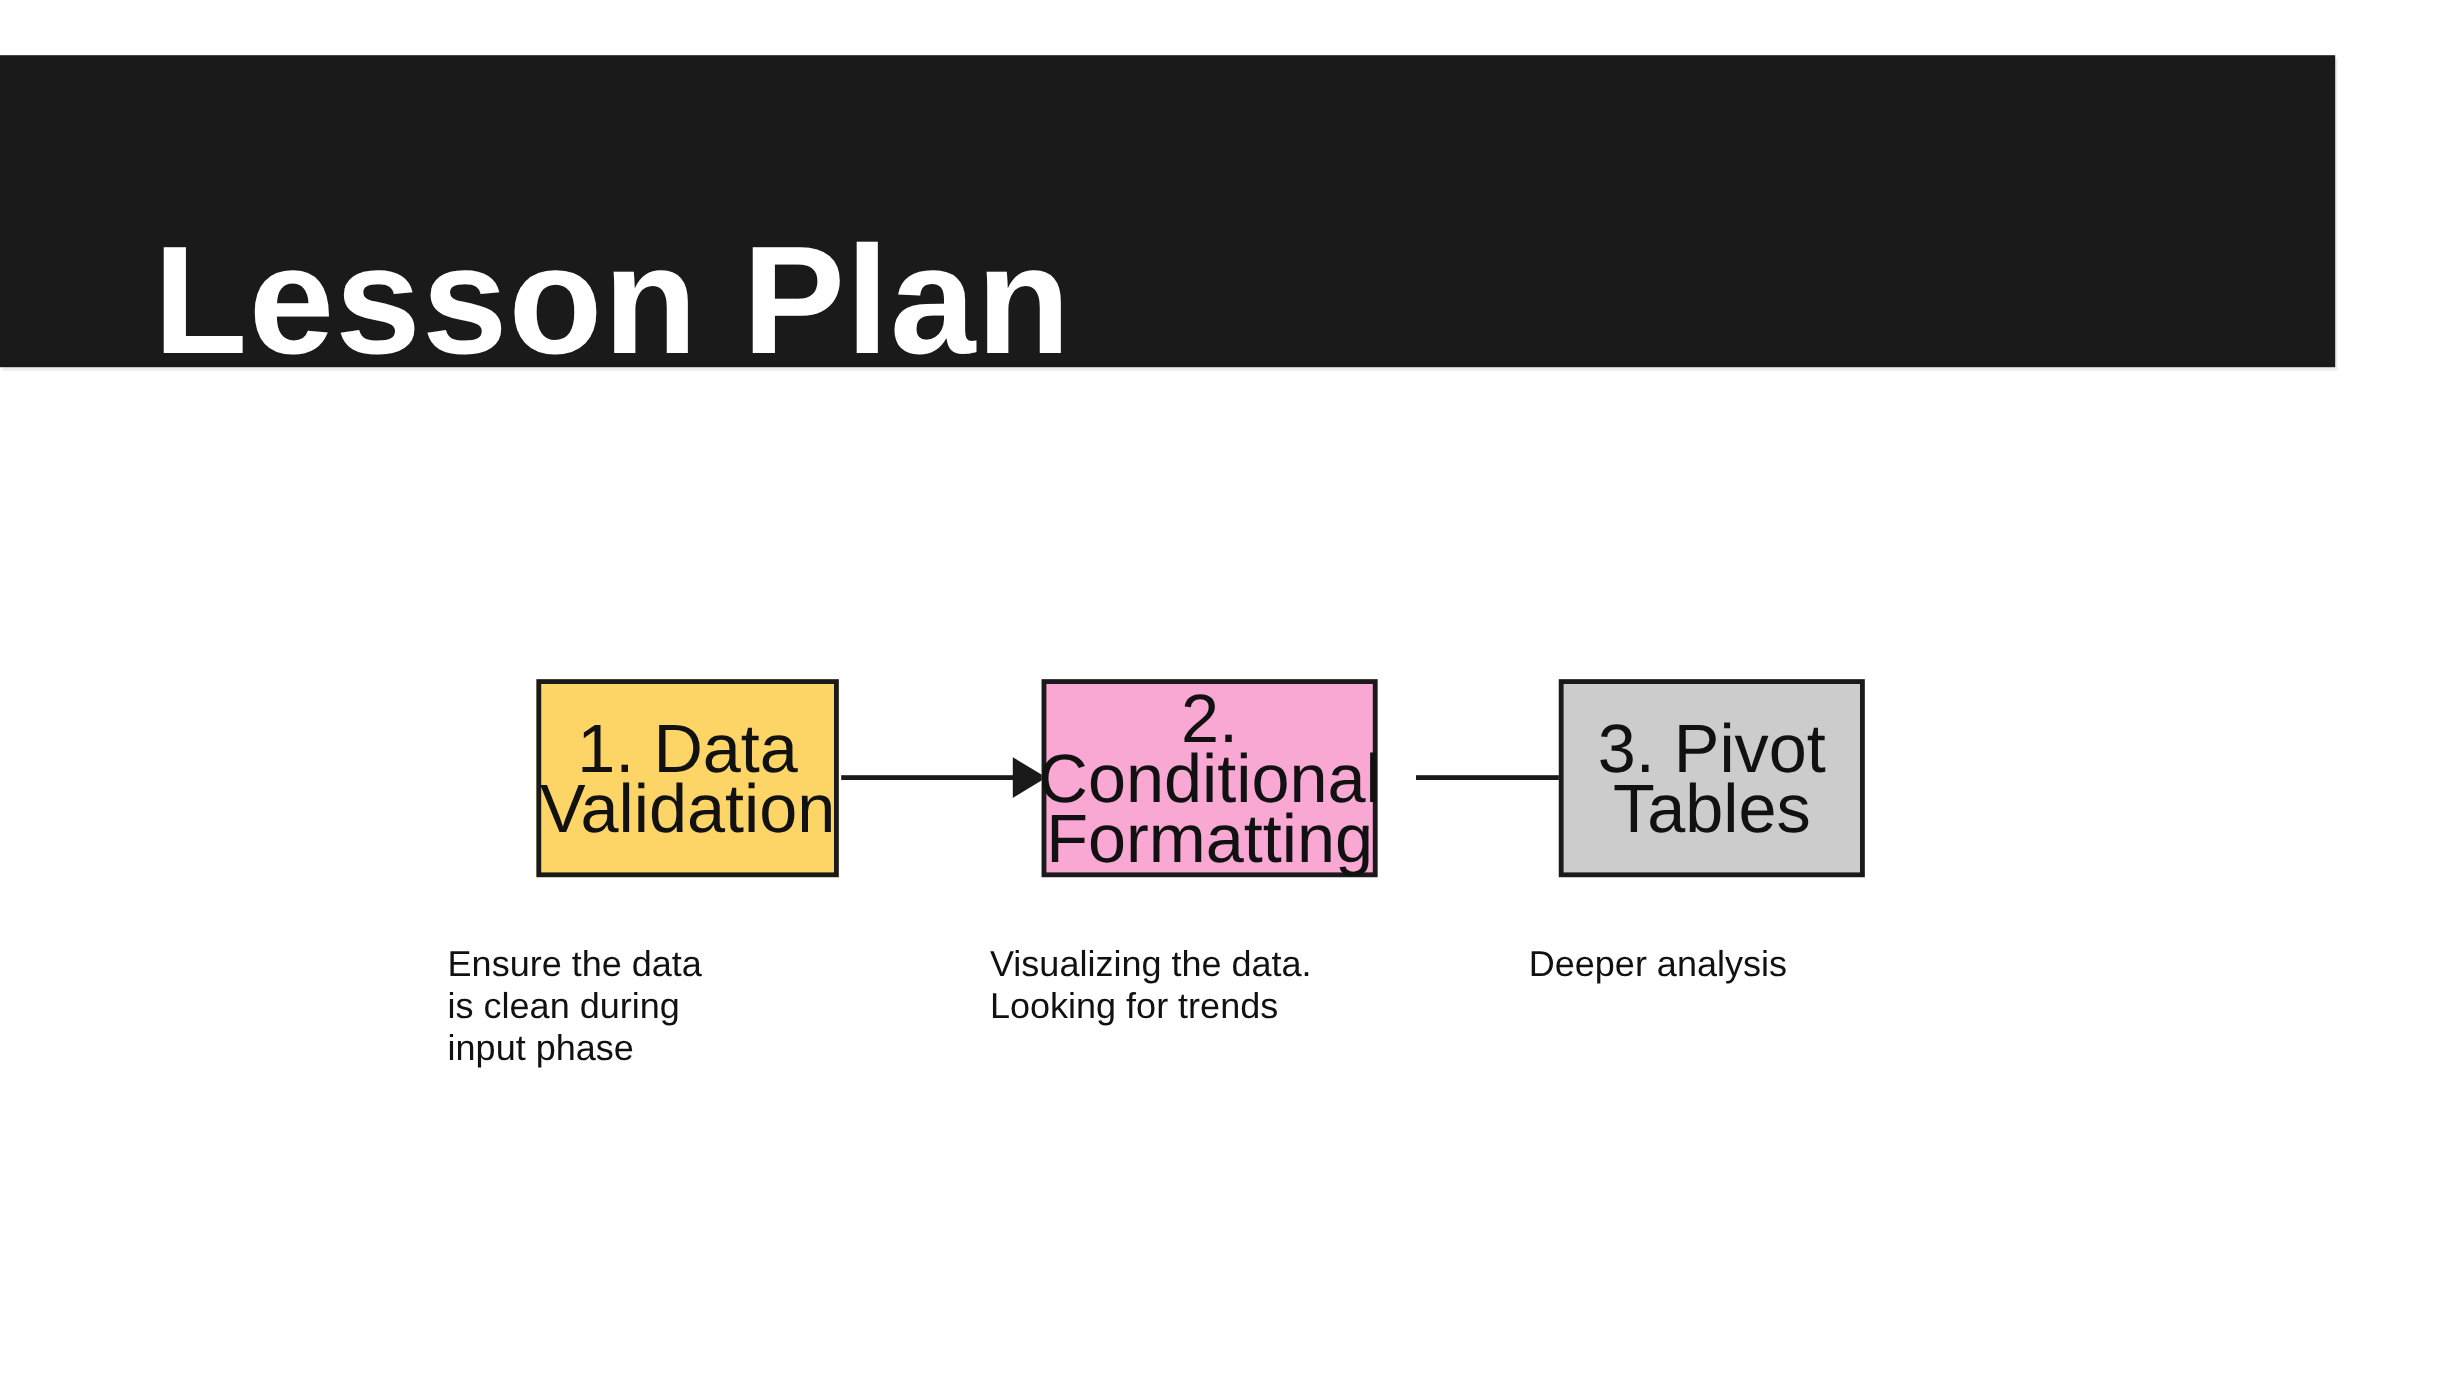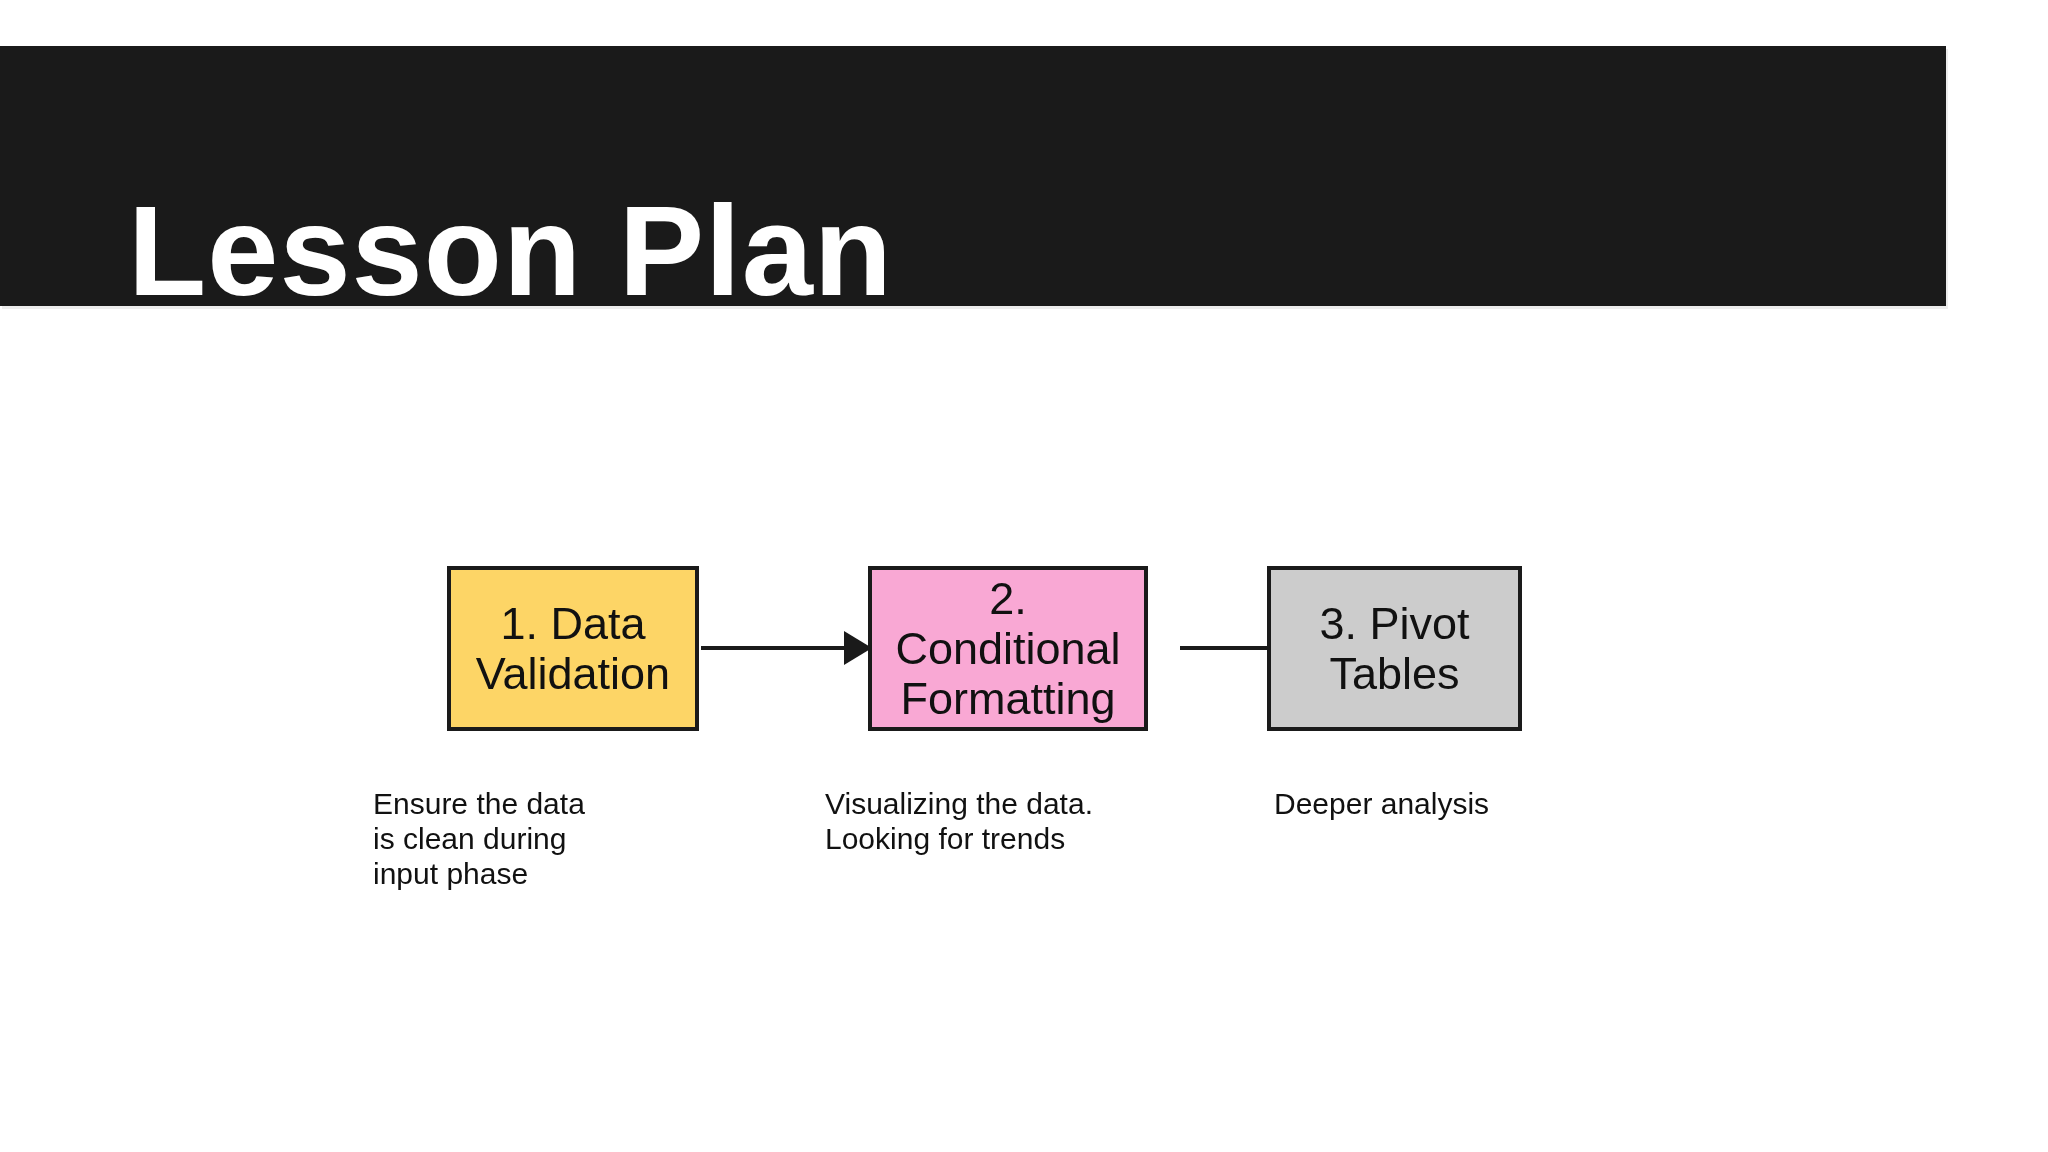--- a/index.html
+++ b/index.html
@@ -40,21 +40,21 @@
     top: 566px;
     height: 165px;
     box-sizing: border-box;
     border-style: solid;
     border-width: 4px;
     display: flex;
     align-items: center;
     justify-content: center;
   }
   .step-label {
-    font-size: 45px;
+    font-size: 57px;
     line-height: 50px;
     color: #111111;
     text-align: center;
     white-space: pre-line;
   }
 
   .arrow-line {
     position: absolute;
     top: 646px;
     height: 4px;
@@ -99,21 +99,21 @@
   <div class="arrow-head" style="left: 844px; border-left-color: rgb(26, 26, 26);"></div>
 
   <div class="step-box" style="left: 868px; width: 280px; background-color: #f9a8d4; border-color: rgb(26, 26, 26);">
     <span class="step-label">2. Conditional
 Formatting</span>
   </div>
 
   <div class="arrow-line" style="left: 1180px; width: 141px; background-color: rgb(26, 26, 26);"></div>
   <div class="arrow-head" style="left: 1319px; border-left-color: rgb(26, 26, 26);"></div>
 
-  <div class="step-box" style="left: 1267px; width: 255px; background-color: rgb(204, 204, 204); border-color: rgb(26, 26, 26);">
+  <div class="step-box" style="left: 1299px; width: 255px; background-color: rgb(204, 204, 204); border-color: rgb(26, 26, 26);">
     <span class="step-label">3. Pivot
 Tables</span>
   </div>
 
   <div class="step-desc" style="left:373px;">Ensure the data
 is clean during
 input phase</div>
 
   <div class="step-desc" style="left:1274px;">Deeper analysis</div>
 

